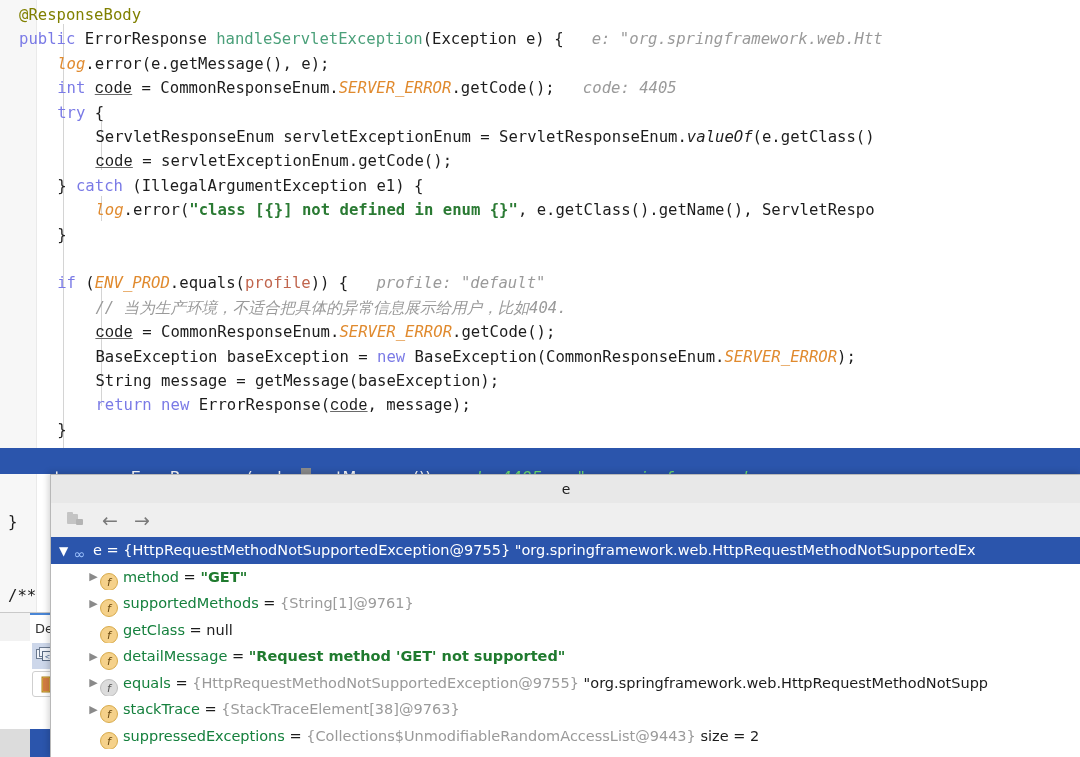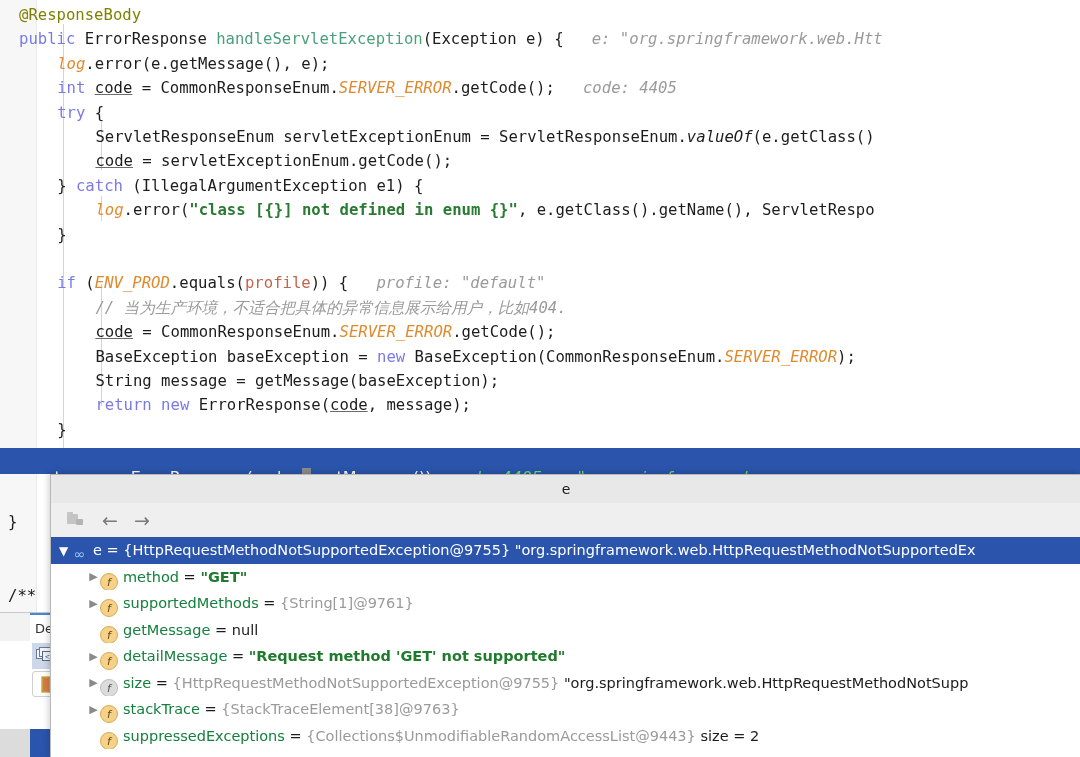--- a/index.html
+++ b/index.html
@@ -34,21 +34,21 @@
   
   .kw{color:#7a7ae6;text-align:right;}
   .anno{color:#808000;}
   .meth{color:#4ba07a;margin-top:42px;}
   .fld{color:#e08a2e;font-style:italic;}
   .stat{color:#e08a2e;font-style:italic;text-decoration:none;}
   .str{color:#2a7a33;font-weight:bold;}
   .param{color:#c0654d;}
   .hint{color:#9a9a9a;font-style:italic;}
   .cmt{color:#9a9a9a;font-style:italic;}
-  .u{text-decoration:underline;text-decoration-color:#6a6a6a;}
+  .u{text-decoration:underline;text-decoration-color:#6a6a6a;font-family:Liberation Mono, monospace;}
   .it{font-style:italic;margin-top:40px;}
 
   
   #execline{
     position:absolute;left:0;top:448px;width:1080px;height:26px;
     background:#2b55ac;
   }
   #execline .ctext{color:#ffffff;top:1px;left:8px;}
   #execline .hint{color:#6fe06f;font-style:italic;}
   #execline .u{text-decoration:underline;text-decoration-color:#cdd9f2;}
@@ -233,19 +233,19 @@
     </div>
     <div class="tb-btn" id="tb-fwd">
       <span class="tb-arrow">→</span>
     </div>
   </div>
 
   <div id="tree">
       <div class="row sel ind0"><span class="arrow">▼</span><span class="icn chain">∞</span><span class="vname">e</span><span class="eq"> = </span><span class="vref">{HttpRequestMethodNotSupportedException@9755}</span><span class="vtail"> "org.springframework.web.HttpRequestMethodNotSupportedEx</span></div>
       <div class="row ind1"><span class="arrow">▶</span><span class="icn">f</span><span class="vname">method</span><span class="eq"> = </span><span class="vstr">"GET"</span></div>
       <div class="row ind1"><span class="arrow">▶</span><span class="icn">f</span><span class="vname">supportedMethods</span><span class="eq"> = </span><span class="vref">{String[1]@9761}</span></div>
-      <div class="row ind1"><span class="arrow empty">▶</span><span class="icn">f</span><span class="vname">getMessage</span><span class="eq"> = </span><span class="vtail">null</span></div>
+      <div class="row ind1"><span class="arrow empty">▶</span><span class="icn">f</span><span class="vname">getClass</span><span class="eq"> = </span><span class="vtail">null</span></div>
       <div class="row ind1"><span class="arrow">▶</span><span class="icn">f</span><span class="vname">detailMessage</span><span class="eq"> = </span><span class="vstr">"Request method 'GET' not supported"</span></div>
-      <div class="row ind1"><span class="arrow">▶</span><span class="icn gray">f</span><span class="vname">size</span><span class="eq"> = </span><span class="vref">{HttpRequestMethodNotSupportedException@9755}</span><span class="vtail"> "org.springframework.web.HttpRequestMethodNotSupp</span></div>
+      <div class="row ind1"><span class="arrow">▶</span><span class="icn gray">f</span><span class="vname">equals</span><span class="eq"> = </span><span class="vref">{HttpRequestMethodNotSupportedException@9755}</span><span class="vtail"> "org.springframework.web.HttpRequestMethodNotSupp</span></div>
       <div class="row ind1"><span class="arrow">▶</span><span class="icn">f</span><span class="vname">stackTrace</span><span class="eq"> = </span><span class="vref">{StackTraceElement[38]@9763}</span></div>
       <div class="row ind1"><span class="arrow empty">▶</span><span class="icn">f</span><span class="vname">suppressedExceptions</span><span class="eq"> = </span><span class="vref">{Collections$UnmodifiableRandomAccessList@9443}</span><span class="vsize">  size = 2</span></div>
     </div>
 </div>
 
 </body></html>

